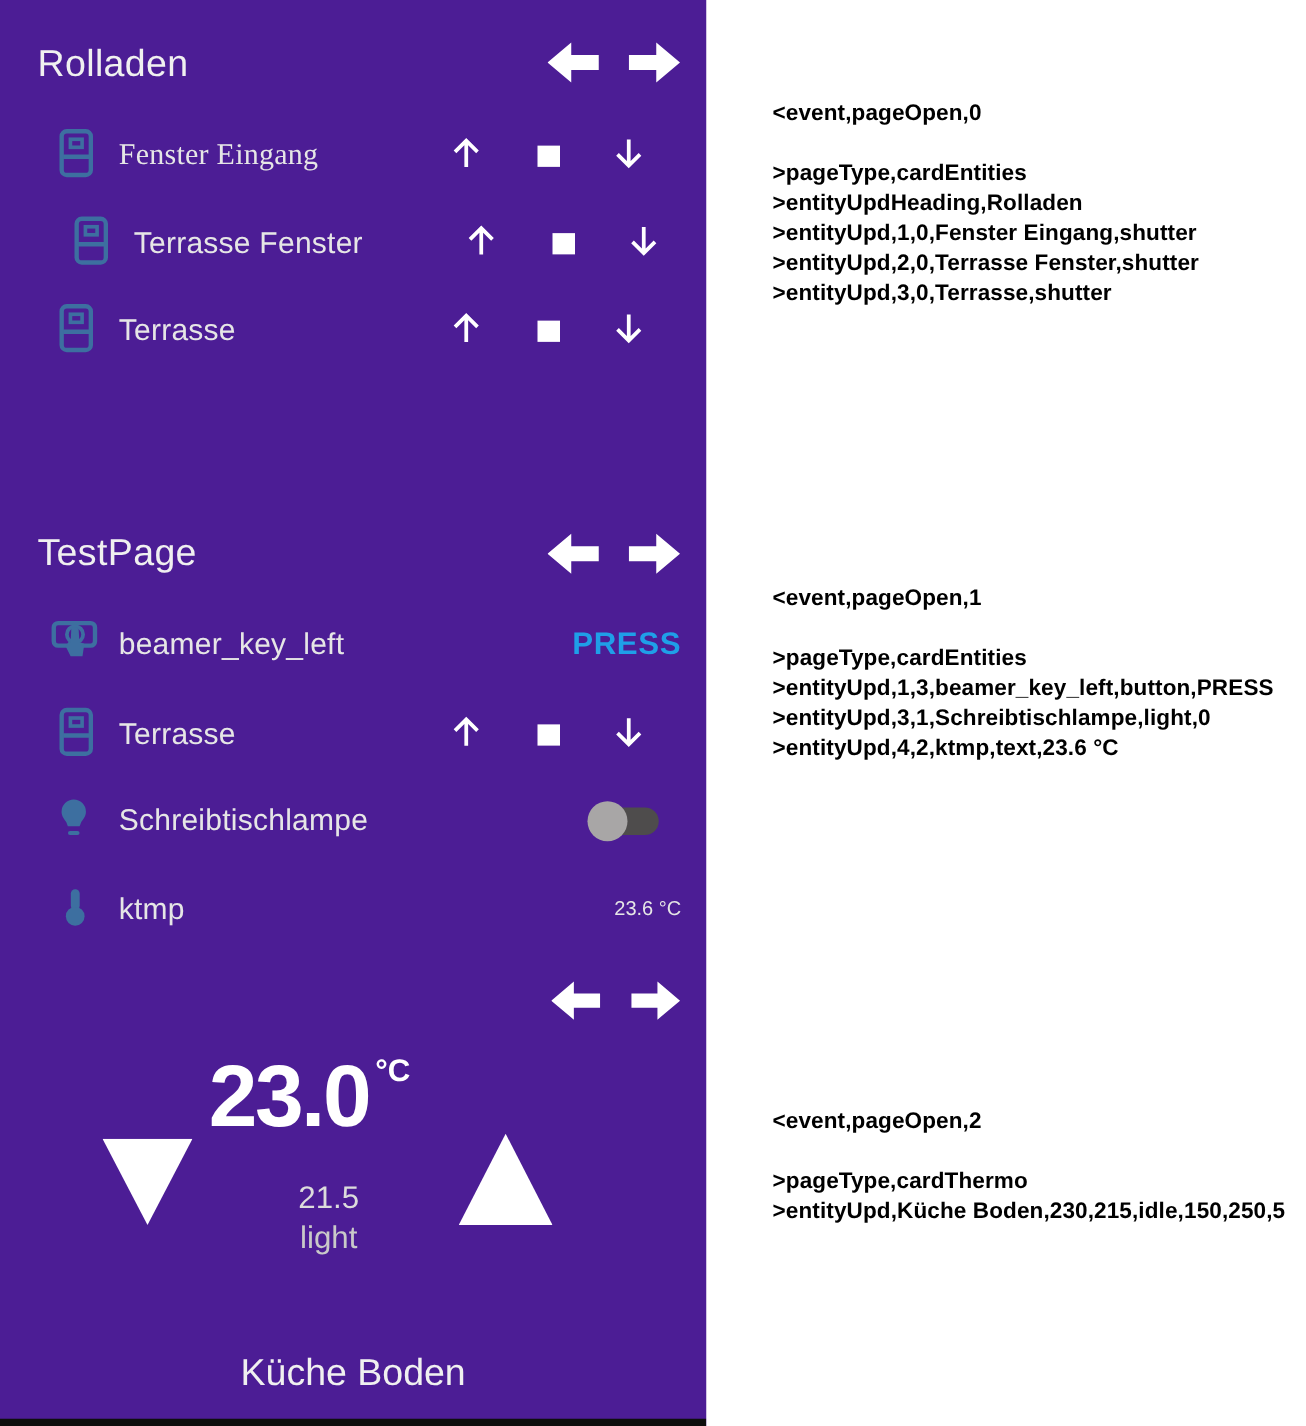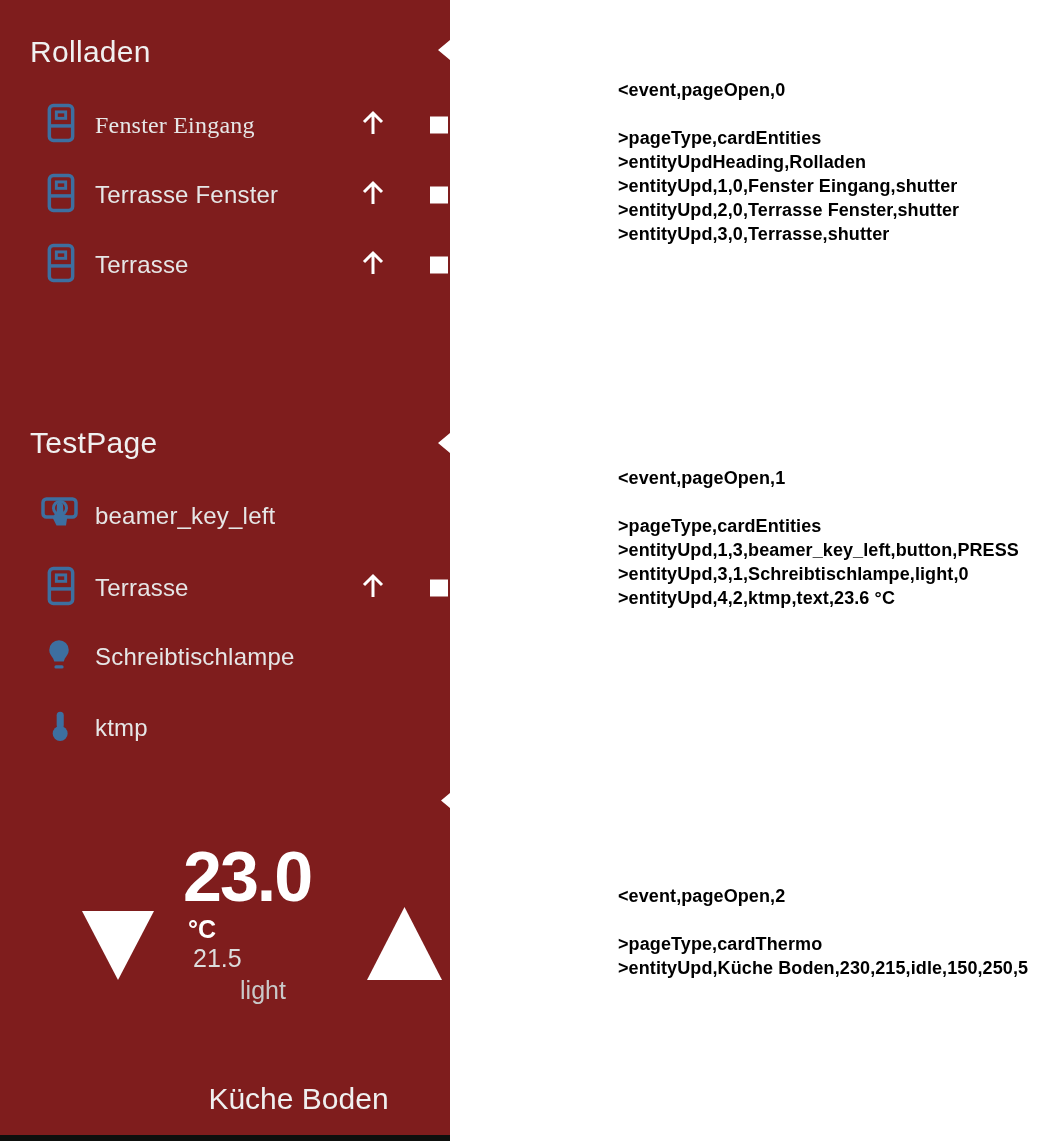--- a/index.html
+++ b/index.html
@@ -1,20 +1,20 @@
 <!DOCTYPE html>
 <html><head>
 <meta charset="utf-8">
 <style>
   html,body{margin:0;padding:0;background:#ffffff;}
   body{font-family:"Liberation Sans", sans-serif;}
   #stage{position:relative;width:1045px;height:1141px;background:#ffffff;overflow:hidden;}
 
   
-  .panel{position:absolute;left:0;top:0;width:450px;height:1141px;background:#7f1d1d;overflow:hidden;}
+  .panel{position:absolute;left:0;top:0;width:565px;height:1141px;background:#4c1d95;overflow:hidden;}
   .panel-bottom-edge{position:absolute;left:0;bottom:0;width:565px;height:6px;background:#0d0f0d;}
 
   .card-title{position:absolute;left:30px;font-size:30px;line-height:38px;color:#f0f0f0;font-weight:400;letter-spacing:0.3px;}
   .nav-arrow{position:absolute;width:42px;height:36px;cursor:pointer;}
 
   .entity-row{position:absolute;left:0;width:565px;height:44px;}
   .entity-icon{position:absolute;top:50%;transform:translateY(-50%);}
   .icon-shutter{left:47px;}
   .icon-button{left:40px;}
   .icon-light{left:46px;}
@@ -27,27 +27,27 @@
   .ctl-down{left:490px;}
 
   .press-label{position:absolute;right:20px;top:50%;transform:translateY(-50%);font-size:25px;font-weight:600;color:#1f9fe8;letter-spacing:0.5px;cursor:pointer;}
   .value-label{position:absolute;right:20px;top:50%;transform:translateY(-50%);font-size:16px;color:#e6e6e6;white-space:nowrap;}
 
   .toggle{position:absolute;right:38px;top:50%;transform:translateY(-50%);width:57px;height:32px;cursor:pointer;}
   .toggle .track{position:absolute;left:11px;top:5px;width:46px;height:22px;border-radius:11px;background:#4e4c4c;}
   .toggle .knob{position:absolute;left:0;top:0;width:32px;height:32px;border-radius:50%;background:#a8a6a6;}
 
   
-  .temp-row{position:absolute;left:183px;top:841px;display:flex;align-items:flex-start;flex-direction:column;}
+  .temp-row{position:absolute;left:167px;top:841px;display:flex;align-items:flex-start;}
   .temp-big{font-size:70px;line-height:72px;font-weight:700;color:#ffffff;letter-spacing:-2px;}
   .temp-unit{font-size:25px;font-weight:700;color:#ffffff;margin-left:5px;margin-top:2px;}
   .tri-btn{position:absolute;cursor:pointer;}
-  .setpoint{position:absolute;left:193px;width:140px;top:944px;text-align:left;font-size:25px;color:#dcdcdc;}
+  .setpoint{position:absolute;left:193px;width:140px;top:944px;text-align:center;font-size:25px;color:#dcdcdc;}
   .hvac-status{position:absolute;left:193px;width:140px;top:976px;text-align:center;font-size:25px;color:#c9c9c9;}
-  .thermo-title{position:absolute;left:0;width:565px;top:1082px;text-align:center;font-size:30px;color:#f0f0f0;padding-left:16px;}
+  .thermo-title{position:absolute;left:0;width:565px;top:1082px;text-align:center;font-size:30px;color:#f0f0f0;}
 
   
   .log-block{position:absolute;left:618px;width:425px;color:#000;}
   .log-line{height:24px;line-height:24px;font-size:18px;font-weight:700;white-space:pre;letter-spacing:0.1px;}
 </style>
 </head>
 <body>
 
 <div id="stage">
 
@@ -81,21 +81,21 @@
           </svg>
       </span>
       <span class="ctl ctl-stop"></span>
       <span class="ctl ctl-down">
         <svg width="26" height="28" viewBox="0 0 26 28">
             <path d="M13 3 V23 M4 15 L13 24 L22 15" stroke="#ffffff" stroke-width="3" fill="none"></path>
           </svg>
       </span>
     </div>
 
-    <div class="entity-row" style="top:173px;">
+    <div class="entity-row" style="top:173px;margin-left:12px;">
       <span class="entity-icon icon-shutter">
         <svg width="28" height="40" viewBox="0 0 24 34">
             <rect x="2" y="2" width="20" height="30" rx="3.5" fill="none" stroke="#3d6fa0" stroke-width="3"></rect>
             <rect x="8" y="7.5" width="8" height="5.5" fill="none" stroke="#3d6fa0" stroke-width="2.5"></rect>
             <line x1="3" y1="19.5" x2="21" y2="19.5" stroke="#3d6fa0" stroke-width="3"></line>
           </svg>
       </span>
       <span class="entity-label">Terrasse Fenster</span>
       <span class="ctl ctl-up">
         <svg width="26" height="28" viewBox="0 0 26 28">

